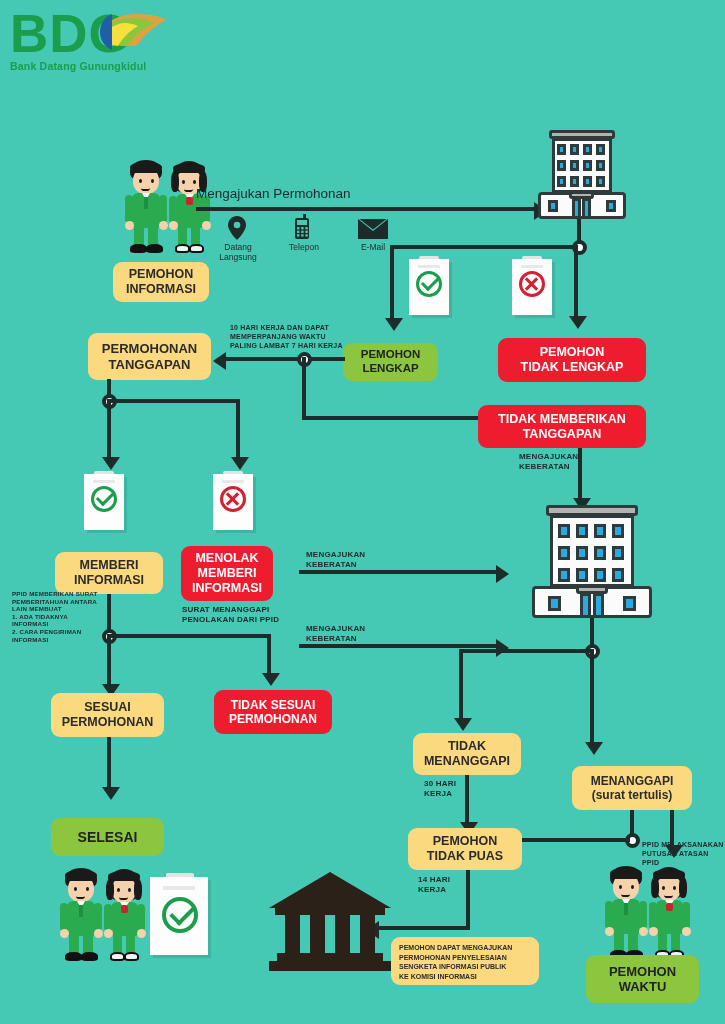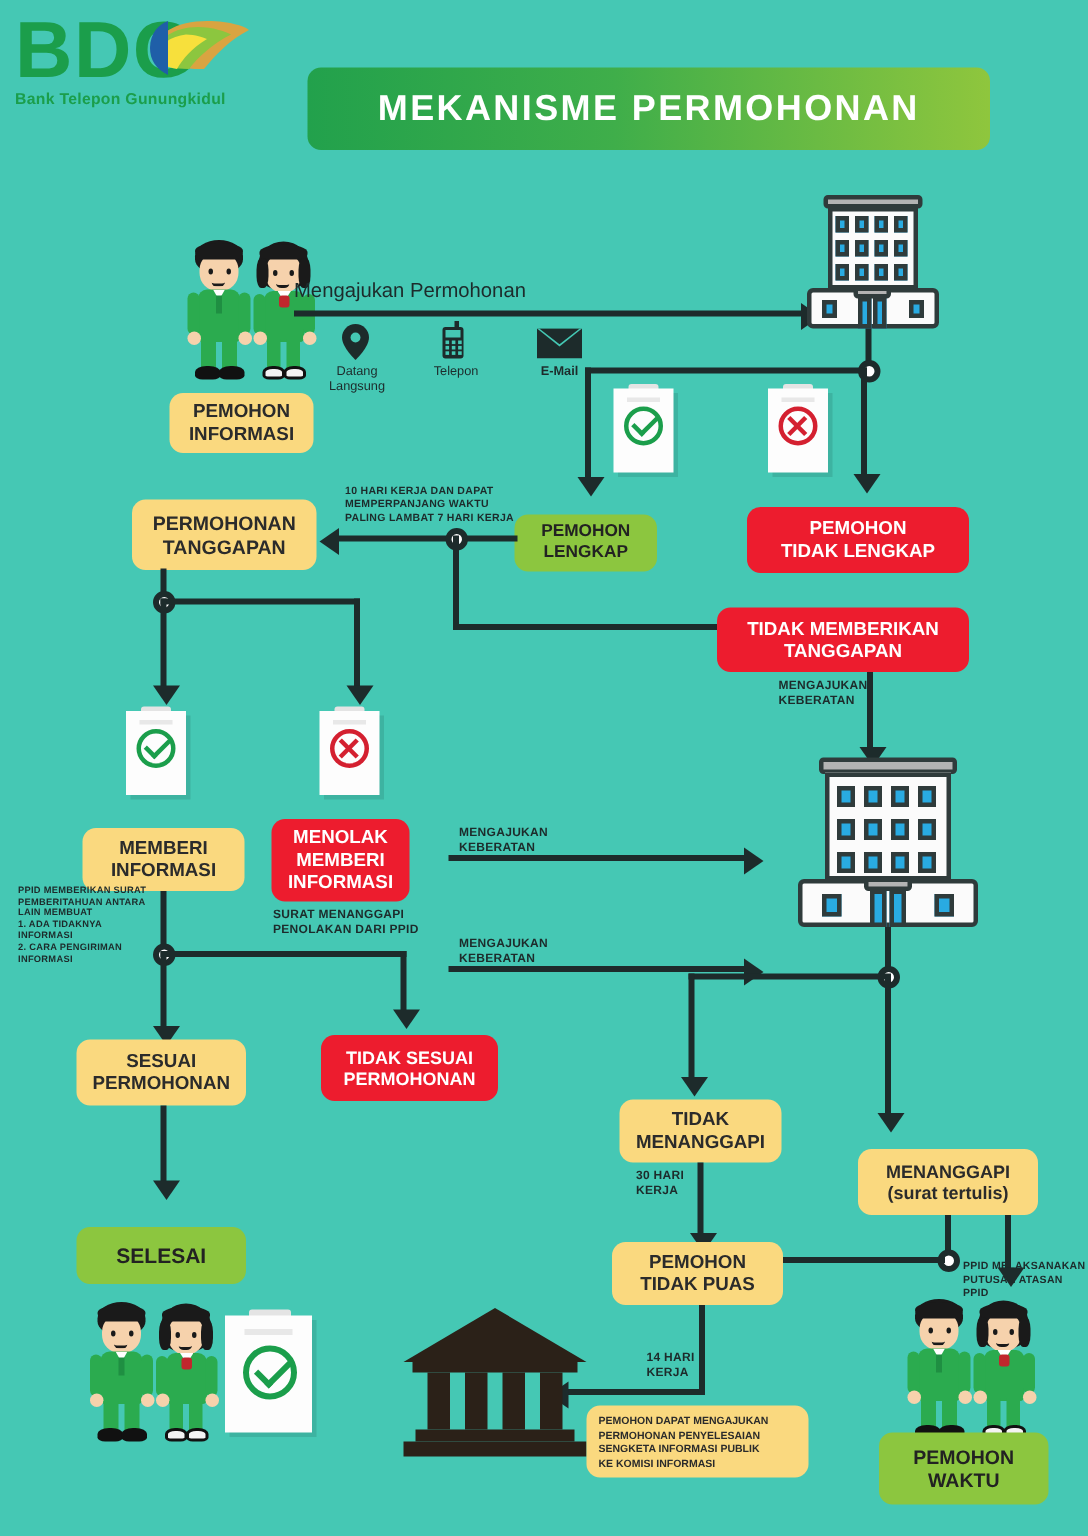--- a/index.html
+++ b/index.html
@@ -102,32 +102,29 @@
   
   .ci-label{position:absolute;font-size:8.5px;color:#1d2b2b;line-height:10px;text-align:center;}
 </style>
 </head>
 <body>
 
 <div id="stage">
 
   <div class="abs" id="logo">
     <div class="logo-big">BDG</div>
-    <div class="logo-sub">Bank Telepon Gunungkidul</div>
+    <div class="logo-sub">Bank Datang Gunungkidul</div>
     <svg id="logo-leaf" viewBox="0 0 70 44">
       <path d="M4 26 C4 10 20 2 40 2 C56 2 66 6 68 8 C56 14 46 24 38 34 C28 34 14 34 4 26 Z" fill="#d9a441"></path>
       <path d="M4 26 C6 14 18 6 34 6 C44 6 52 9 56 11 C44 17 34 26 28 34 C18 34 10 32 4 26 Z" fill="#8cc63f"></path>
       <path d="M4 26 C8 18 16 12 26 11 C32 11 38 13 40 14 C30 20 24 27 20 34 C13 33 8 30 4 26 Z" fill="#f7e03c"></path>
       <path d="M2 20 C2 10 8 4 14 2 L14 38 C6 34 2 28 2 20 Z" fill="#1f5fa8"></path>
     </svg>
   </div>
 
-  <div class="abs" id="title-banner">
-    <span class="t">MEKANISME PERMOHONAN</span>
-  </div>
 
   <div class="person abs" style="left:120px;top:160px;width:100px;height:95px;">
 
     <div class="p-hair" style="left:10px;top:0px;width:32px;height:22px;"></div>
     <div class="p-head" style="left:13px;top:8px;width:26px;height:26px;"></div>
     <div class="p-hair" style="left:10px;top:2px;width:32px;height:11px;border-radius:50% 50% 6px 6px;"></div>
     <div class="p-eye" style="left:19px;top:19px;"></div>
     <div class="p-eye" style="left:31px;top:19px;"></div>
     <div class="p-mouth" style="left:21px;top:24px;width:9px;height:5px;"></div>
     <div class="p-body" style="left:12px;top:33px;width:28px;height:35px;"></div>
@@ -206,21 +203,21 @@
     <div>Telepon</div>
   </div>
 
   <div class="abs" style="left:358px;top:219px;width:30px;height:20px;">
     <svg viewBox="0 0 30 20" width="30" height="20">
         <rect x="0" y="0" width="30" height="20" fill="#1d2b2b"></rect>
         <path d="M0 0 L15 12 L30 0 Z" fill="#45c8b4"></path>
         <path d="M1.5 0 L15 10.5 L28.5 0 Z" fill="#1d2b2b"></path>
       </svg>
   </div>
-  <div class="ci-label" style="left:350px;top:242px;width:46px;font-weight:bold;">
+  <div class="ci-label" style="left:350px;top:242px;width:46px;">
     <div>E-Mail</div>
   </div>
 
   <div class="bld abs" style="left:533px;top:130px;width:97px;height:92px;">
     <div class="roof" style="left:16px;top:0px;width:66px;height:9px;"></div>
     <div class="upper" style="left:19px;top:8px;width:60px;height:55px;"></div>
     <div class="win" style="left:24px;top:14px;width:9px;height:11px;"></div>
     <div class="win" style="left:37px;top:14px;width:9px;height:11px;"></div>
     <div class="win" style="left:50px;top:14px;width:9px;height:11px;"></div>
     <div class="win" style="left:63px;top:14px;width:9px;height:11px;"></div>
@@ -502,21 +499,21 @@
   <div class="arw arw-l abs" style="left:508px;top:833px;"></div>
 
   <div class="ln lnv abs" style="left:670px;top:810px;height:40px;"></div>
   <div class="arw arw-d abs" style="left:665px;top:845px;"></div>
 
   <div class="box yellow abs" style="left:408px;top:828px;width:114px;height:42px;font-size:12.5px;flex-direction:column;">
     <span>PEMOHON</span>
     <span>TIDAK PUAS</span>
   </div>
 
-  <div class="cap sz8" style="left:431px;top:875px;width:60px;margin-top:25px;">
+  <div class="cap sz8" style="left:418px;top:875px;width:60px;">
     <div>14 HARI</div>
     <div>KERJA</div>
   </div>
 
   <div class="ln lnv abs" style="left:466px;top:870px;height:60px;"></div>
   <div class="ln lnh abs" style="left:378px;top:926px;width:92px;"></div>
   <div class="arw arw-l abs" style="left:366px;top:921px;"></div>
 
   <div id="court" class="abs" style="left:265px;top:868px;width:130px;height:105px;">
     <svg viewBox="0 0 130 105" width="130" height="105">

